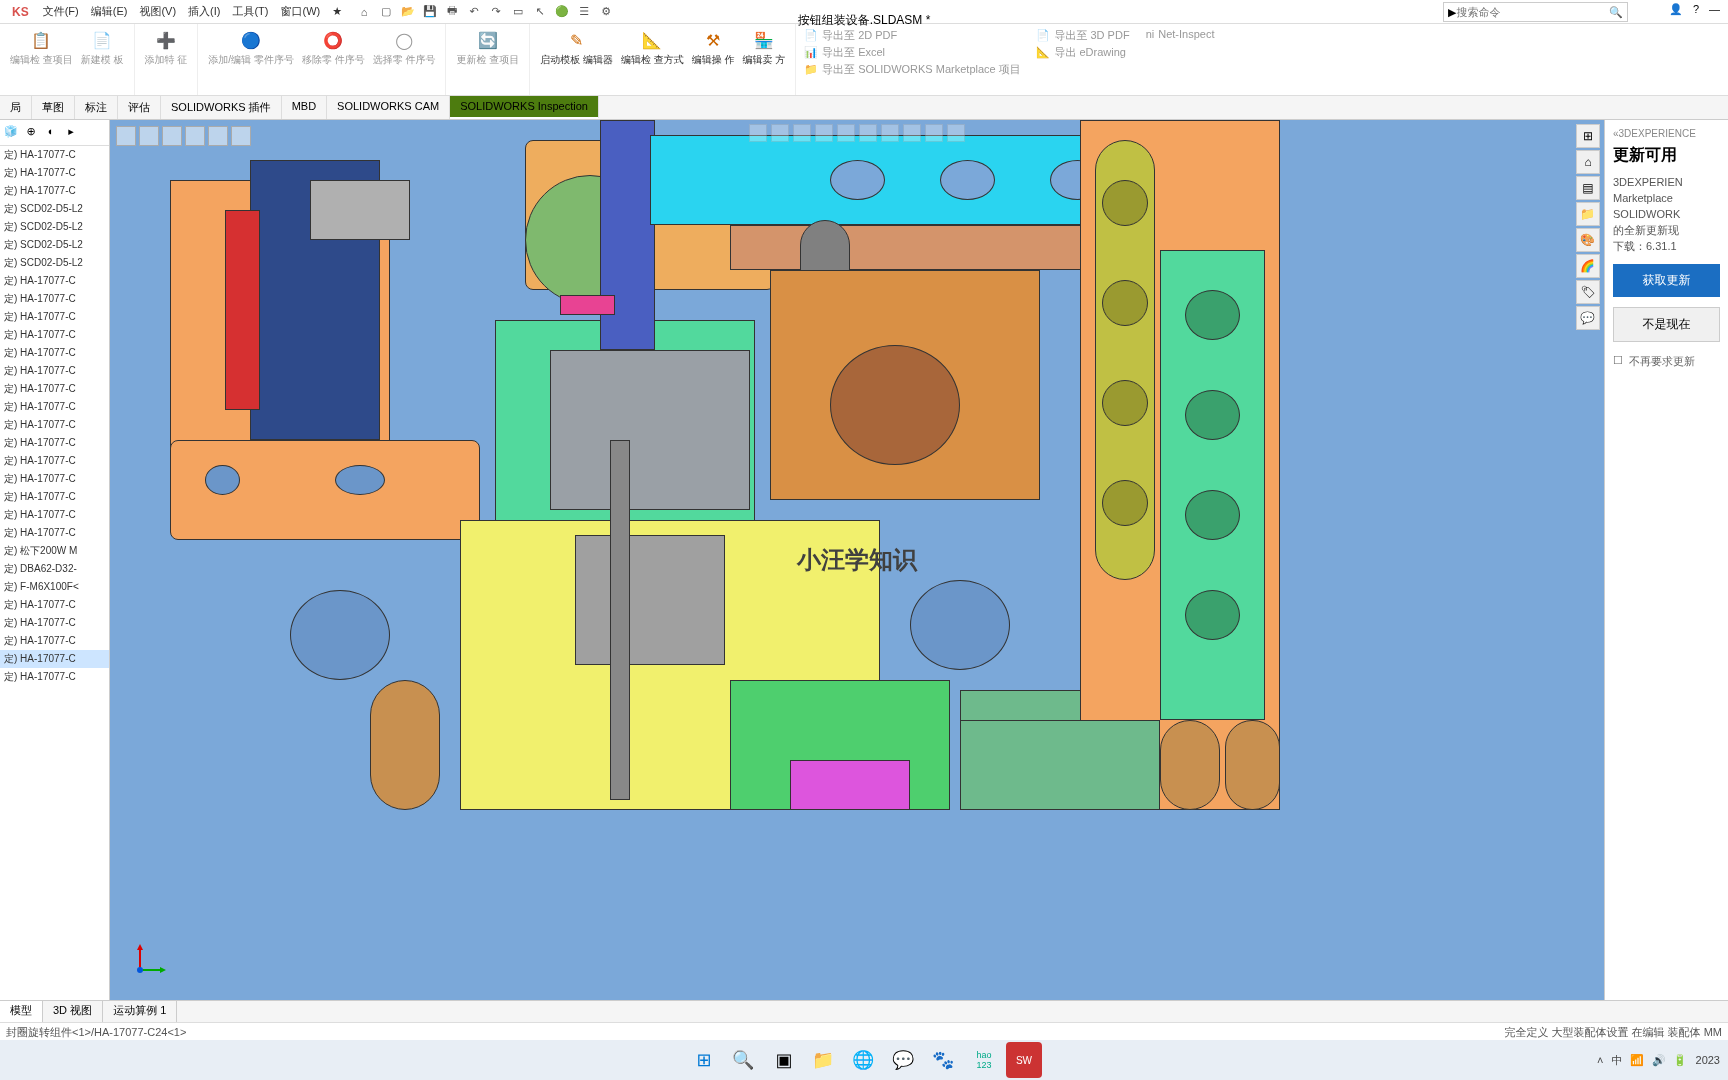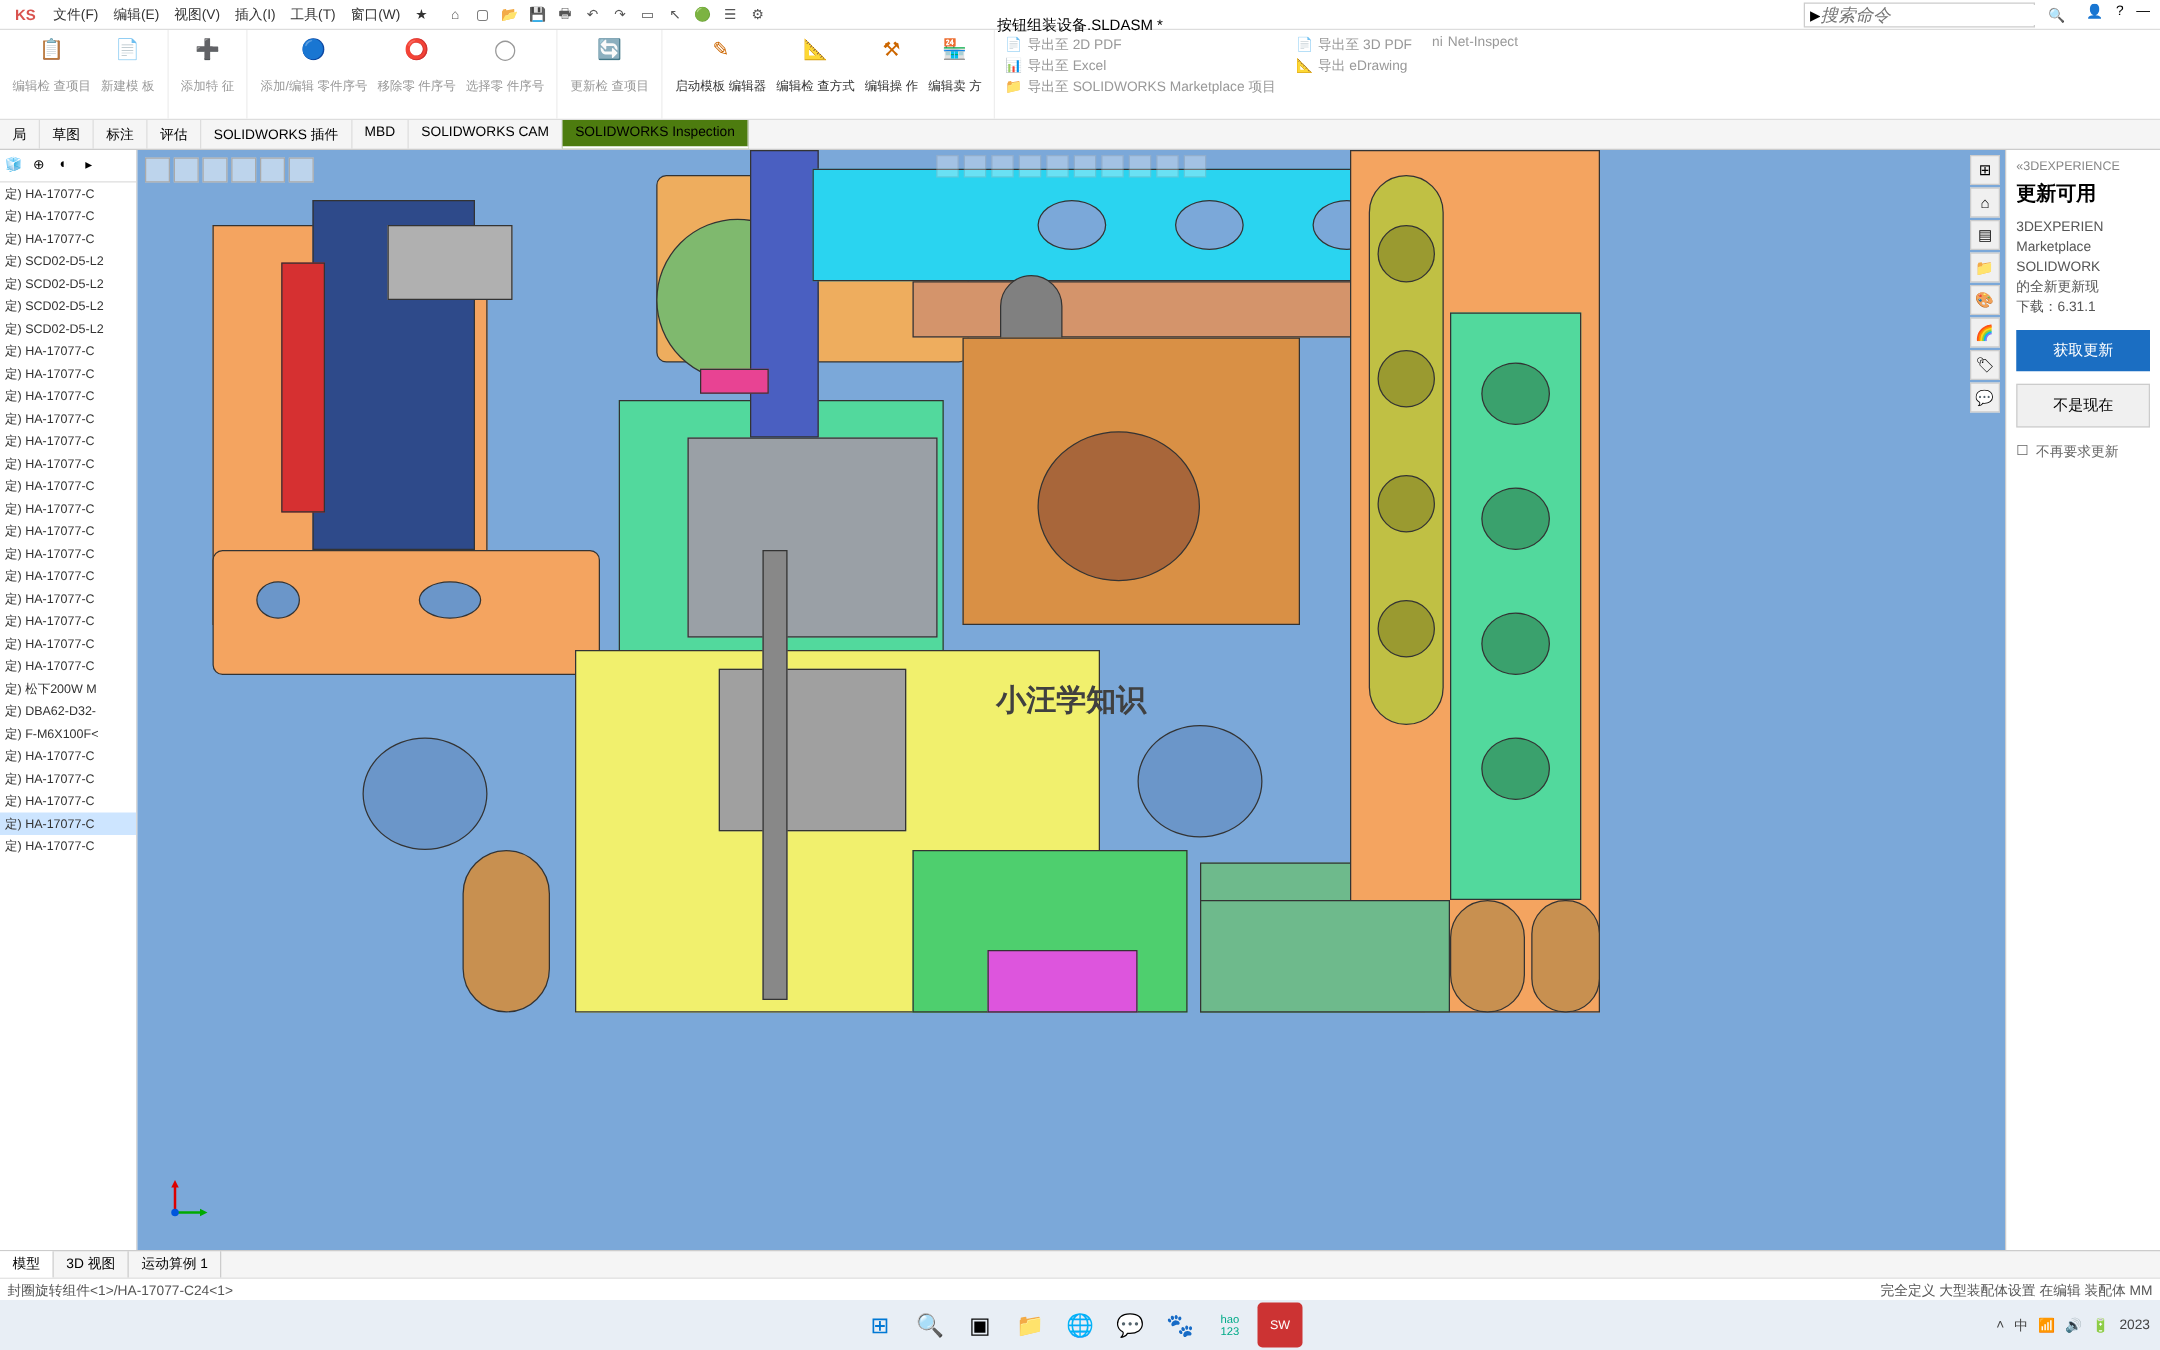--- a/index.html
+++ b/index.html
@@ -4,28 +4,28 @@
 <style>
 *{margin:0;padding:0;box-sizing:border-box;font-family:"Microsoft YaHei",Arial,sans-serif;font-size:11px;}
 body{width:1728px;height:1080px;background:#f0f0f0;overflow:hidden;position:relative;}
 .menubar{height:24px;background:#fff;display:flex;align-items:center;padding:0 4px;border-bottom:1px solid #ddd;}
 .logo{color:#d9534f;font-weight:bold;font-size:12px;padding:0 8px;}
 .menu-item{padding:0 6px;cursor:pointer;color:#333;}
 .qat{display:flex;align-items:center;gap:6px;margin-left:8px;}
 .qat-icon{width:16px;height:16px;display:flex;align-items:center;justify-content:center;cursor:pointer;color:#555;}
 .doc-title{position:absolute;left:50%;transform:translateX(-50%);top:12px;font-size:12px;}
 .search-box{position:absolute;right:100px;top:2px;width:185px;height:20px;border:1px solid #ccc;padding:0 4px;display:flex;align-items:center;background:#fff;}
-.search-box input{border:none;outline:none;flex:1;font-size:14px;font-style:italic;}
+.search-box input{border:none;outline:none;flex:1;font-size:11px;}
 .title-icons{position:absolute;right:8px;top:3px;display:flex;gap:10px;}
 .ribbon{height:72px;background:#fff;display:flex;border-bottom:1px solid #ddd;}
 .ribbon-group{display:flex;flex-direction:column;align-items:center;padding:2px 6px;border-right:1px solid #eee;}
 .ribbon-btn{display:flex;flex-direction:column;align-items:center;padding:2px 4px;cursor:pointer;color:#999;}
 .ribbon-btn.active{color:#333;}
 .ribbon-icon{width:24px;height:24px;display:flex;align-items:center;justify-content:center;font-size:16px;}
-.ribbon-label{font-size:10px;text-align:center;line-height:12px;margin-top:12px;}
+.ribbon-label{font-size:10px;text-align:center;line-height:12px;margin-top:2px;}
 .export-panel{display:flex;flex-direction:column;padding:4px 8px;gap:2px;}
 .export-row{display:flex;align-items:center;gap:4px;color:#999;cursor:pointer;font-size:11px;}
 .tabs{height:24px;background:#f5f5f5;display:flex;border-bottom:1px solid #ccc;}
 .tab{padding:4px 10px;cursor:pointer;border-right:1px solid #ddd;}
 .tab.active{background:#4d7c0f;border-bottom:2px solid #fff;}
 .main{display:flex;height:calc(100% - 24px - 72px - 24px - 22px - 18px - 40px);}
 .sidebar{width:110px;background:#fff;border-right:1px solid #ccc;overflow:hidden;}
 .sidebar-toolbar{height:26px;display:flex;gap:2px;padding:2px;border-bottom:1px solid #ddd;}
 .sb-icon{width:18px;height:18px;display:flex;align-items:center;justify-content:center;cursor:pointer;}
 .tree{overflow-y:auto;height:calc(100% - 26px);}

